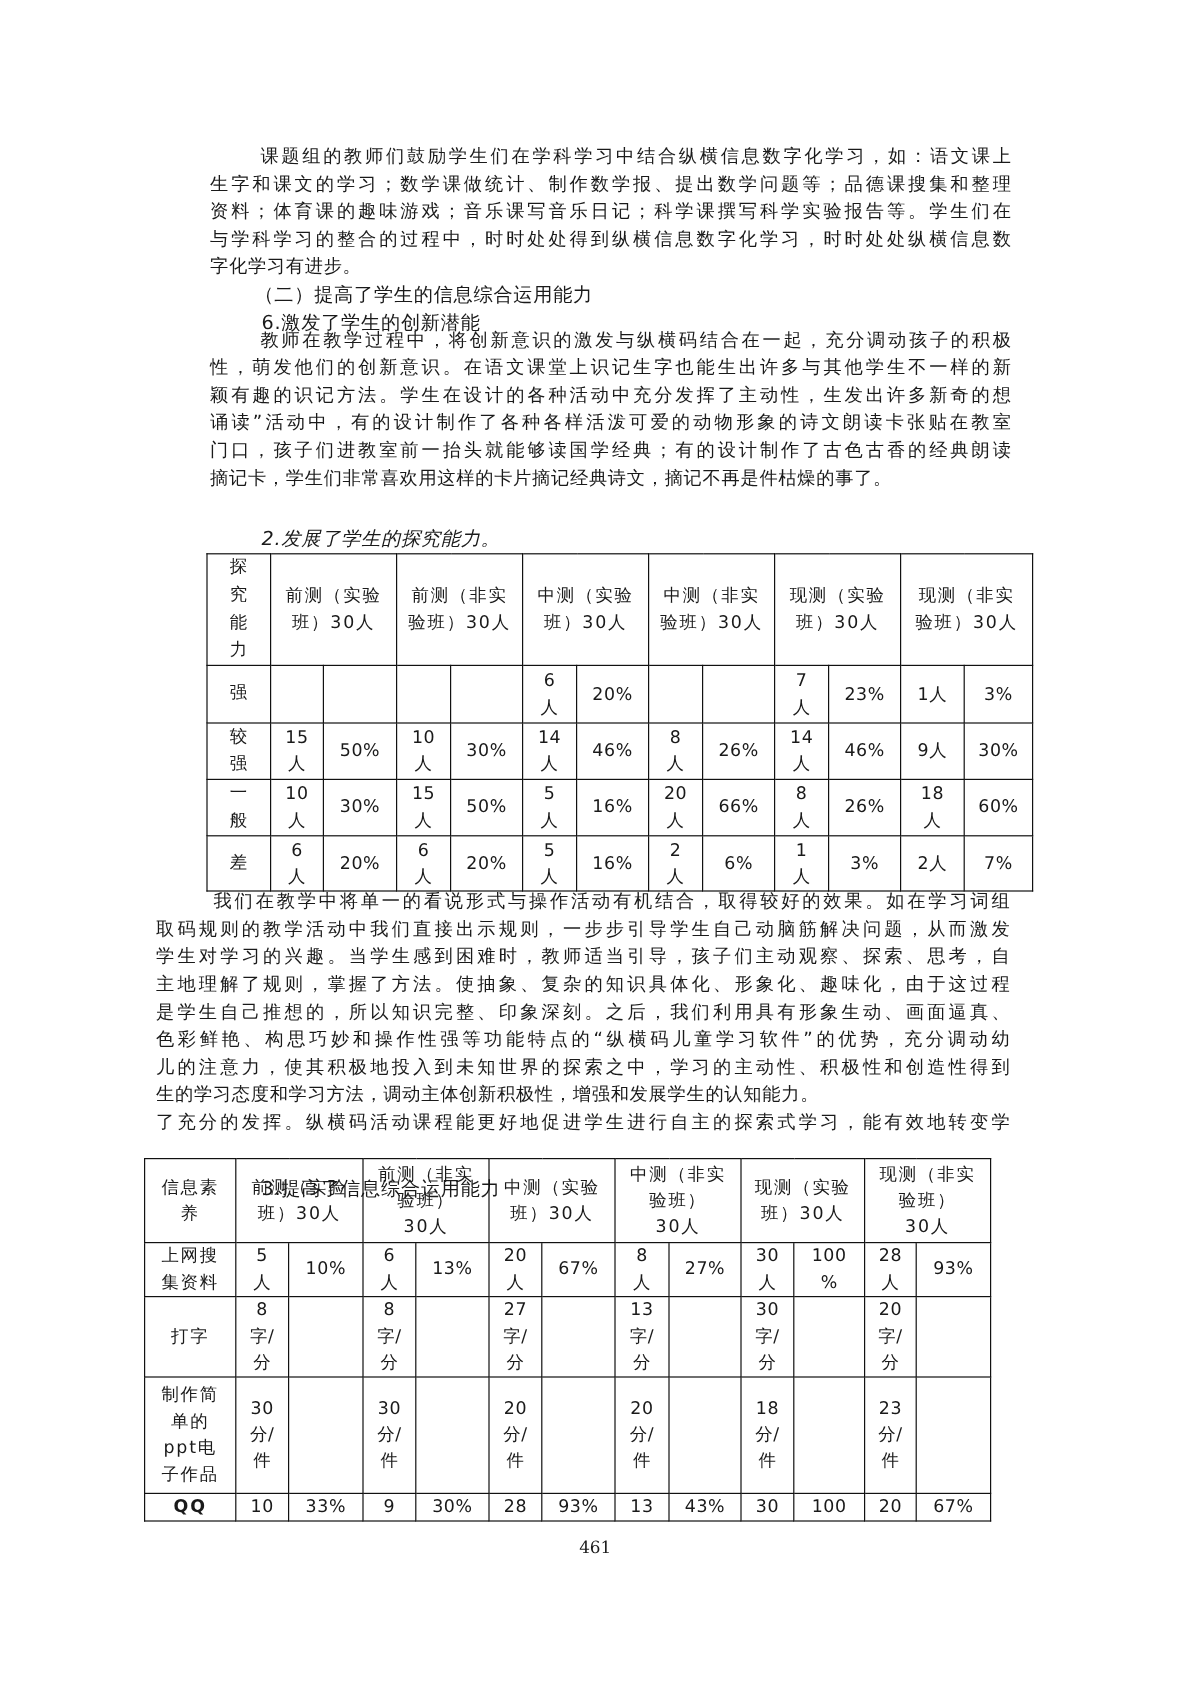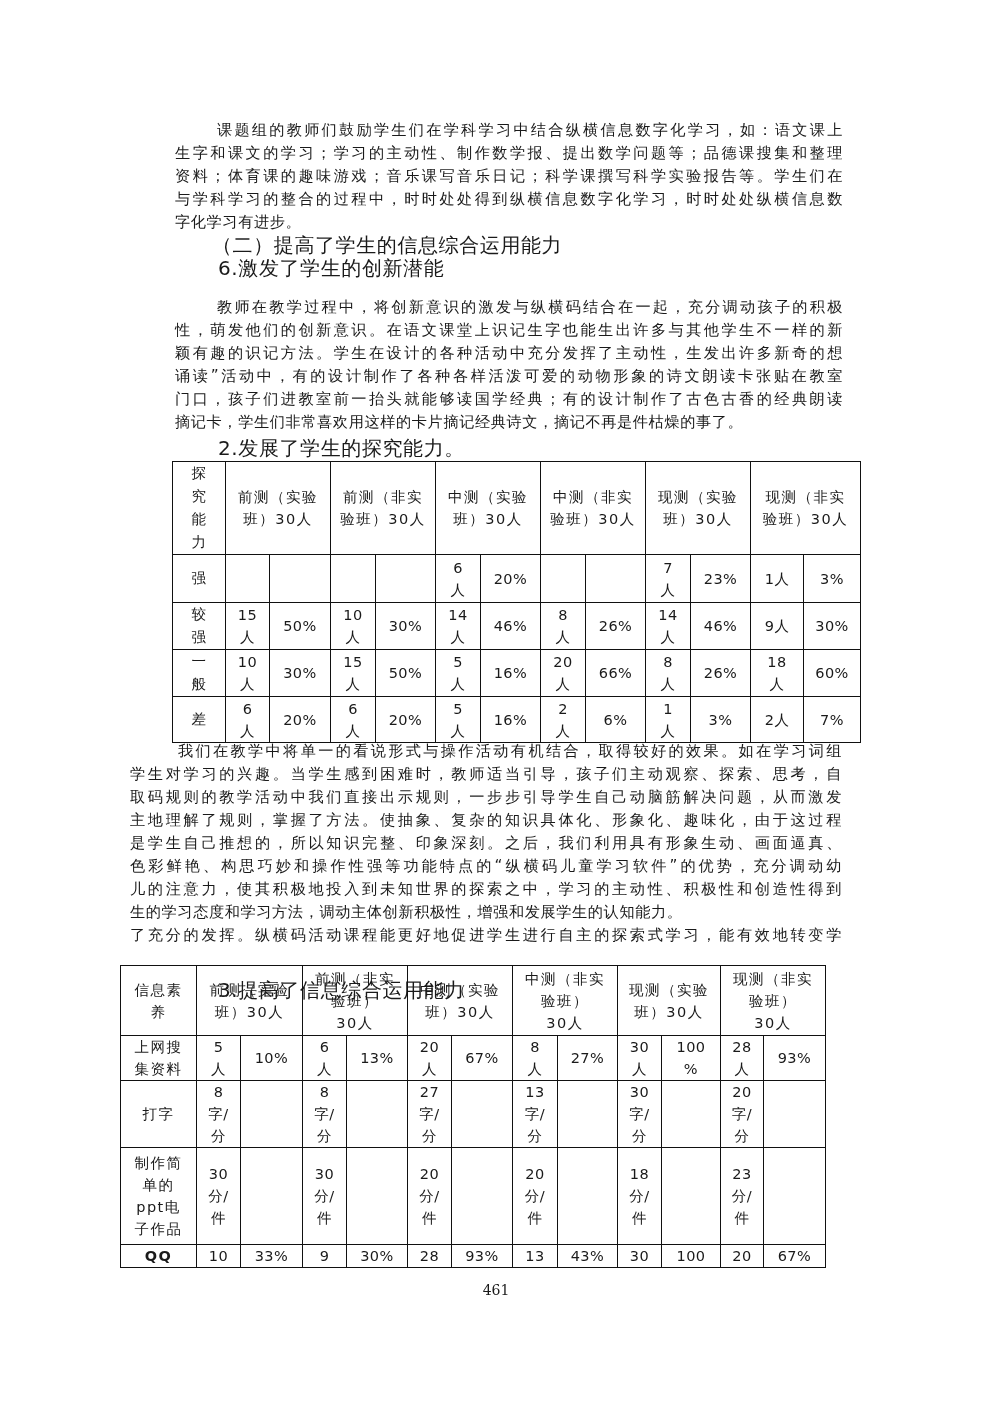--- a/index.html
+++ b/index.html
@@ -2,56 +2,56 @@
 <html><head>
 <meta charset="utf-8">
 <style>
   html, body { margin: 0; padding: 0; background: #ffffff; }
   body { width: 992px; height: 1403px; position: relative; overflow: hidden;
          font-family: "DejaVu Sans", sans-serif; color: #1a1a1a; }
   .para { position: absolute; font-size: 15.2px; line-height: 23px; letter-spacing: 0.6px;
           text-align: justify; text-align-last: left; margin: 0; }
   .para .line { display: block; white-space: nowrap; text-align: justify; text-align-last: justify; }
   .para .line.last { text-align-last: left; }
-  .heading { position: absolute; font-size: 20px; line-height: 23px; letter-spacing: 0.6px; white-space: nowrap; margin: 0; }
+  .heading { position: absolute; font-size: 16px; line-height: 23px; letter-spacing: 0.6px; white-space: nowrap; margin: 0; }
   table.grid { position: absolute; border-collapse: collapse; table-layout: fixed; font-size: 14.5px; }
   table.grid td { border: 1.5px solid #111; padding: 0 4px; text-align: center; vertical-align: middle;
                   line-height: 22px; letter-spacing: 0.5px; }
   table.grid td.hdr { letter-spacing: 1.5px; }
   table.grid td.vert { line-height: 23px; }
   table.grid td.numr { text-align: center; }
   .ml { display: block; }
   .pageno { position: absolute; left: 0; width: 992px; top: 1282px; text-align: center;
             font-family: "DejaVu Serif", serif; font-size: 14px; }
   .bold { font-weight: bold; margin-top: 46px; }
 </style>
 </head>
 <body>
 
 <div class="para" style="left:175px; top:119px; width:668px;">
   <span class="line" style="padding-left:42px;">课题组的教师们鼓励学生们在学科学习中结合纵横信息数字化学习，如：语文课上</span>
-  <span class="line">生字和课文的学习；学习的主动性、制作数学报、提出数学问题等；品德课搜集和整理</span>
+  <span class="line">生字和课文的学习；数学课做统计、制作数学报、提出数学问题等；品德课搜集和整理</span>
   <span class="line">资料；体育课的趣味游戏；音乐课写音乐日记；科学课撰写科学实验报告等。学生们在</span>
   <span class="line">与学科学习的整合的过程中，时时处处得到纵横信息数字化学习，时时处处纵横信息数</span>
   <span class="line last">字化学习有进步。</span>
 </div>
 
 <div class="heading" style="left:212px; top:234px;">（二）提高了学生的信息综合运用能力</div>
 <div class="heading" style="left:218px; top:257px;">6.激发了学生的创新潜能</div>
 
-<div class="para" style="left:175px; top:296px; width:668px;">
+<div class="para" style="left:175px; top:272px; width:668px;">
   <span class="line" style="padding-left:42px;">教师在教学过程中，将创新意识的激发与纵横码结合在一起，充分调动孩子的积极</span>
   <span class="line">性，萌发他们的创新意识。在语文课堂上识记生字也能生出许多与其他学生不一样的新</span>
   <span class="line">颖有趣的识记方法。学生在设计的各种活动中充分发挥了主动性，生发出许多新奇的想</span>
   <span class="line">诵读”活动中，有的设计制作了各种各样活泼可爱的动物形象的诗文朗读卡张贴在教室</span>
   <span class="line">门口，孩子们进教室前一抬头就能够读国学经典；有的设计制作了古色古香的经典朗读</span>
   <span class="line last">摘记卡，学生们非常喜欢用这样的卡片摘记经典诗文，摘记不再是件枯燥的事了。</span>
 </div>
 
-<div class="heading" style="left:218px; top:437px;">2.发展了学生的探究能力。</div>
+<div class="heading" style="left:218px; top:437px;font-style:italic;">2.发展了学生的探究能力。</div>
 
 <table class="grid" id="table1" style="left:172px; top:461px; width:683px;">
   <colgroup>
     <col style="width:53px">
       <col style="width:44px">
       <col style="width:61px">
       <col style="width:45px">
       <col style="width:60px">
     <col style="width:45px">
       <col style="width:60px">
@@ -219,22 +219,22 @@
         </td>
         <td>3%</td>
         <td>2人</td>
         <td>7%</td>
       </tr>
     </tbody>
 </table>
 
 <div class="para" style="left:130px; top:740px; width:712px;">
   <span class="line" style="padding-left:48px;">我们在教学中将单一的看说形式与操作活动有机结合，取得较好的效果。如在学习词组</span>
+  <span class="line">取码规则的教学活动中我们直接出示规则，一步步引导学生自己动脑筋解决问题，从而激发</span>
   <span class="line">学生对学习的兴趣。当学生感到困难时，教师适当引导，孩子们主动观察、探索、思考，自</span>
-  <span class="line">取码规则的教学活动中我们直接出示规则，一步步引导学生自己动脑筋解决问题，从而激发</span>
   <span class="line">主地理解了规则，掌握了方法。使抽象、复杂的知识具体化、形象化、趣味化，由于这过程</span>
   <span class="line">是学生自己推想的，所以知识完整、印象深刻。之后，我们利用具有形象生动、画面逼真、</span>
   <span class="line">色彩鲜艳、构思巧妙和操作性强等功能特点的“纵横码儿童学习软件”的优势，充分调动幼</span>
   <span class="line">儿的注意力，使其积极地投入到未知世界的探索之中，学习的主动性、积极性和创造性得到</span>
   <span class="line last">生的学习态度和学习方法，调动主体创新积极性，增强和发展学生的认知能力。</span>
   <span class="line">了充分的发挥。纵横码活动课程能更好地促进学生进行自主的探索式学习，能有效地转变学</span>
 </div>
 
 <div class="heading" style="left:218px; top:943px;margin-top:36px;">3.提高了信息综合运用能力</div>
 

